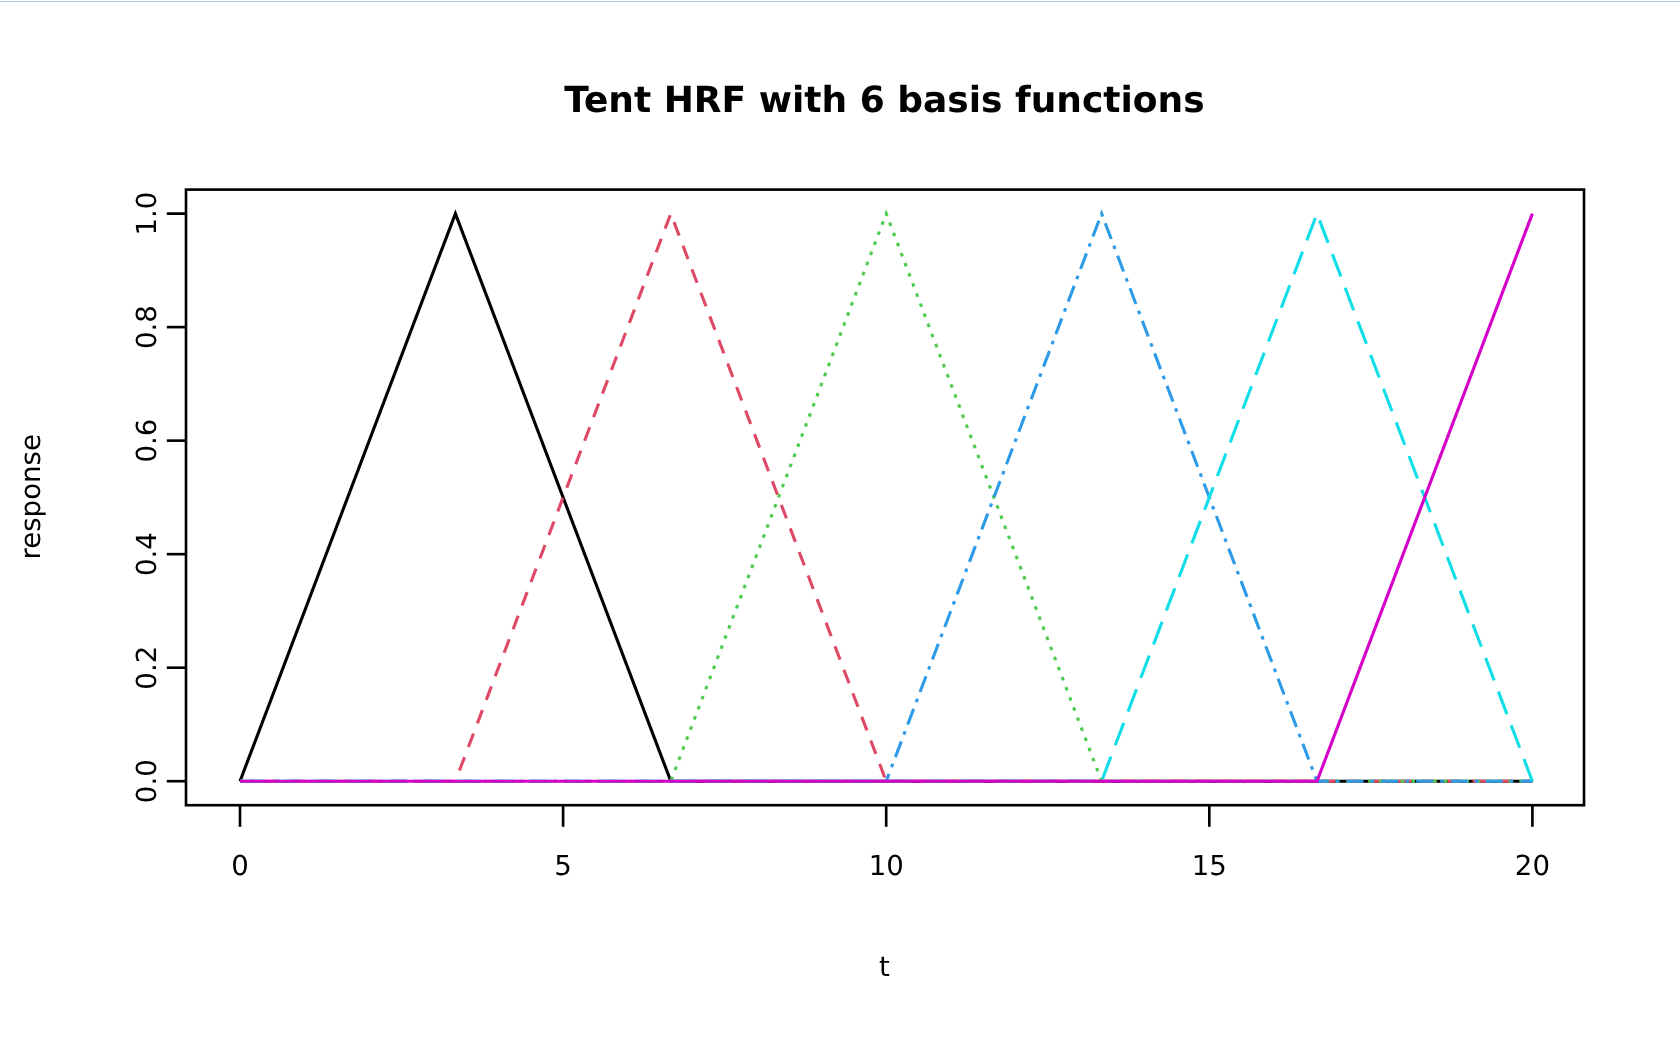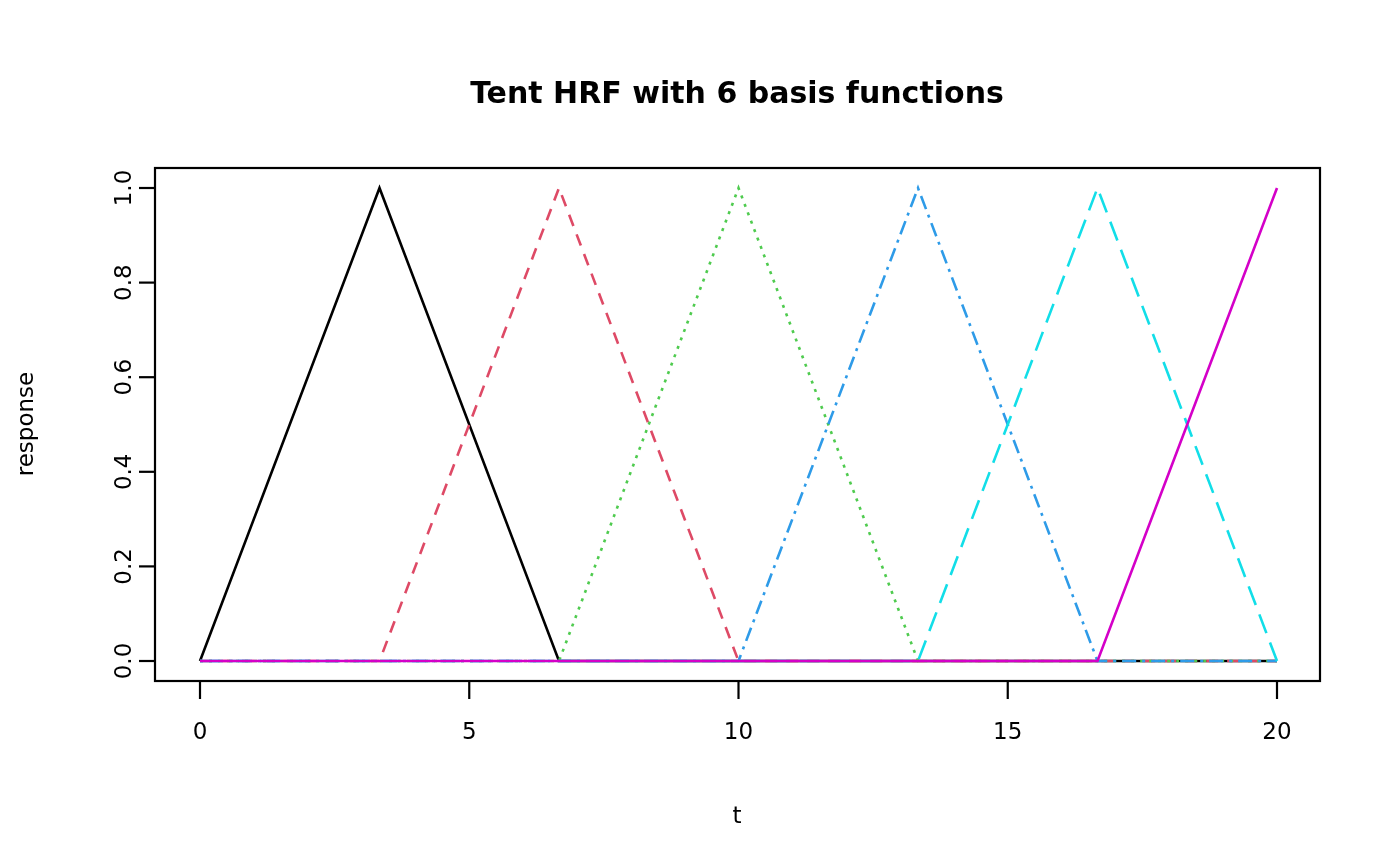--- a/index.html
+++ b/index.html
@@ -11,21 +11,21 @@
   body {
     width: 1400px;
     height: 866px;
     font-family: "DejaVu Sans", sans-serif;
     overflow: hidden;
     position: relative;
   }
   #figure {
     position: absolute;
     left: 0;
-    top: 11px;
+    top: 1px;
     width: 1400px;
     height: 628px;
     background: #1d4ed8;
   }
   #plot-svg {
     display: block;
     width: 1400px;
     height: 866px;
   }
   .plot-title {

